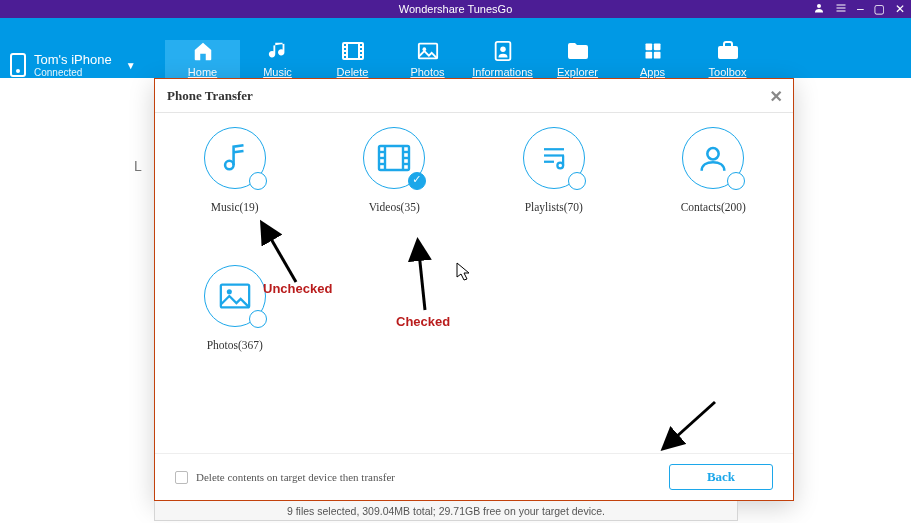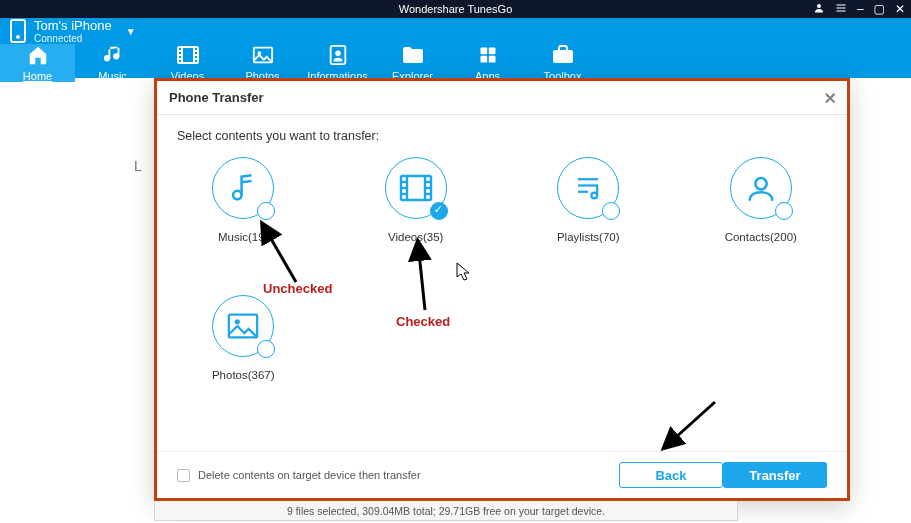--- a/index.html
+++ b/index.html
@@ -5,21 +5,21 @@
   * { box-sizing: border-box; margin: 0; padding: 0; }
   body {
     font-family: Arial, sans-serif;
     background: #fff;
     width: 911px;
     height: 523px;
     overflow: hidden;
     position: relative;
   }
   .titlebar {
-    background: #0f172a;
+    background: #4c1d95;
     height: 18px;
     display: flex;
     justify-content: center;
     align-items: center;
     color: #fff;
     font-size: 11px;
     position: relative;
     text-align: center;
   }
   .titlebar-right {
@@ -30,24 +30,23 @@
     gap: 10px;
     align-items: center;
     height: 100%;
     font-size: 12px;
   }
   .titlebar-right span { cursor: pointer; }
   .topbar {
     background: #0099e5;
     height: 60px;
     display: flex;
-    align-items: flex-start;
+    align-items: flex-end;
     color: #fff;
     font-size: 11px;
-    flex-direction: column;
   }
   .device-block {
     width: 165px;
     display: flex;
     align-items: center;
     gap: 8px;
     padding-left: 10px;
   }
   .device-icon {
     width: 16px; height: 24px;
@@ -75,25 +74,25 @@
     font-size: 11px;
     gap: 4px;
     text-decoration: underline;
   }
   .navitem.active { background: #27aef0; }
   .navitem .nicon { width: 26px; height: 22px; display: flex; align-items: center; justify-content: center; }
   .navlabel { }
   .modal {
     position: absolute;
     left: 154px; top: 78px;
-    width: 696px; height: 423px;
+    width: 640px; height: 423px;
     background: #fff;
-    border: 3px solid #c2410c;
+    border: 1px solid #c2410c;
     box-shadow: 0 6px 24px rgba(0,0,0,.18);
-    display: flex; flex-direction: column;
+    display: flex; flex-direction: column; font-family: Liberation Serif, serif;
   }
   .modal-head {
     height: 34px;
     border-bottom: 1px solid #e5e5e5;
     display: flex; align-items: center;
     padding: 0 12px;
     font-size: 13px; font-weight: bold;
     color: #333;
     position: relative;
   }
@@ -229,21 +228,21 @@
             <line x1="6" y1="2" x2="6" y2="18"></line>
             <line x1="18" y1="2" x2="18" y2="18"></line>
             <line x1="2" y1="6" x2="6" y2="6"></line>
             <line x1="2" y1="10" x2="6" y2="10"></line>
             <line x1="2" y1="14" x2="6" y2="14"></line>
             <line x1="18" y1="6" x2="22" y2="6"></line>
             <line x1="18" y1="10" x2="22" y2="10"></line>
             <line x1="18" y1="14" x2="22" y2="14"></line>
           </svg>
       </div>
-      <span class="navlabel">Videos</span>
+      <span class="navlabel">Delete</span>
     </div>
     <div class="navitem">
       <div class="nicon">
         <svg width="22" height="20" viewBox="0 0 24 20" fill="none" stroke="#fff" stroke-width="2">
             <rect x="2" y="2" width="20" height="16" rx="1"></rect>
             <circle cx="8" cy="8" r="2" fill="#fff" stroke="none"></circle>
             <path d="M2 16l6-6 5 5 3-3 6 6" fill="none"></path>
           </svg>
       </div>
       <span class="navlabel">Photos</span>
@@ -290,21 +289,20 @@
 </div>
 
 <div class="bg-letter">L</div>
 
 <div class="modal">
   <div class="modal-head">
     <span>Phone Transfer</span>
     <span class="modal-close">✕</span>
   </div>
   <div class="modal-body">
-    <div class="instruction">Select contents you want to transfer:</div>
     <div class="grid">
 
       <div class="content-item">
         <div class="circle">
           <svg width="34" height="34" viewBox="0 0 24 24" fill="none" stroke="#1ca7ea" stroke-width="1.8">
               <circle cx="8" cy="17" r="3"></circle>
               <path d="M11 17V4l7-1"></path>
               <path d="M11 8l7-1"></path>
             </svg>
           <div class="check-badge"></div>
@@ -366,21 +364,20 @@
         </div>
         <span class="item-label">Photos(367)</span>
       </div>
     </div>
   </div>
   <div class="modal-foot">
     <div class="del-checkbox"></div>
     <span class="del-label">Delete contents on target device then transfer</span>
     <div class="btns">
       <div class="btn btn-back">Back</div>
-      <div class="btn btn-primary">Transfer</div>
     </div>
   </div>
 </div>
 
 <div class="statusbar">
   <span>9 files selected, 309.04MB total; 29.71GB free on your target device.</span>
 </div>
 
 <svg class="arrow" style="left:253px; top:217px;" width="60" height="70">
   <defs>

